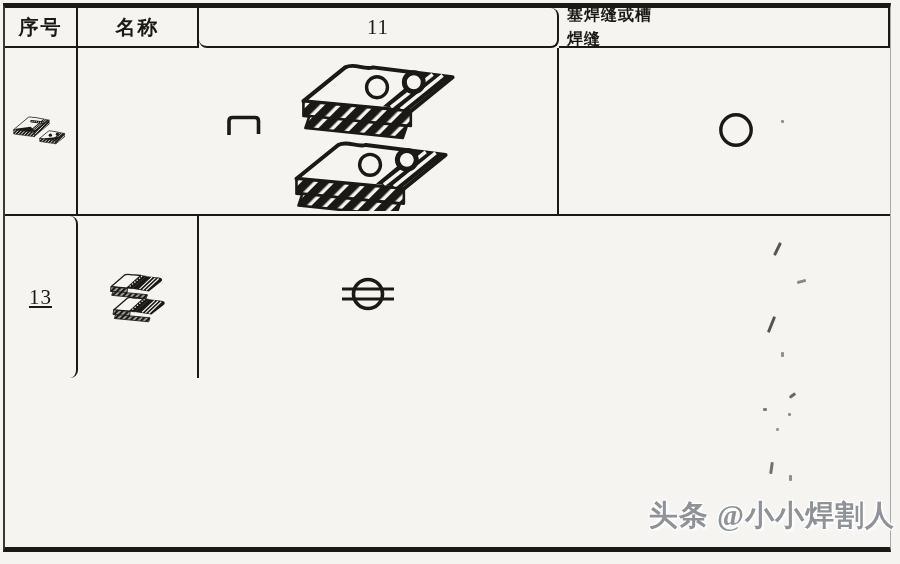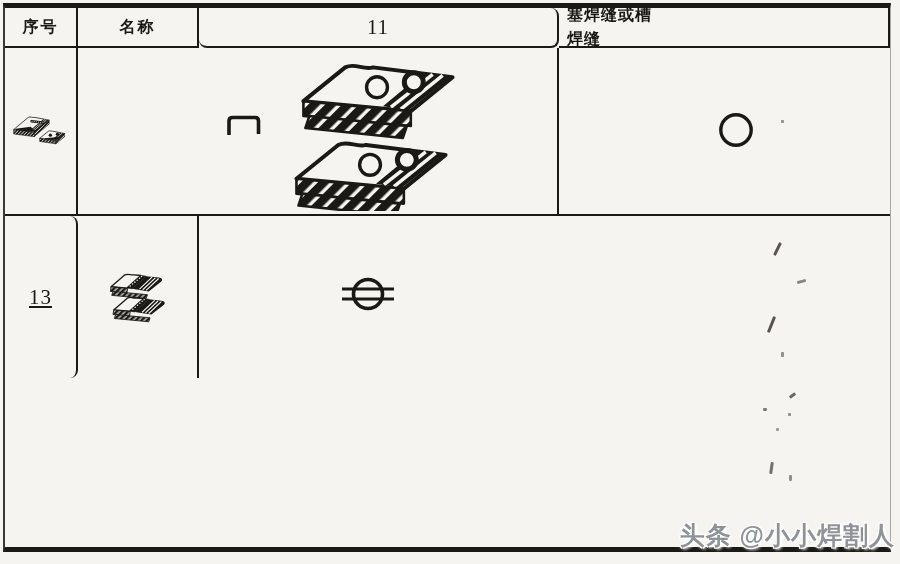--- a/index.html
+++ b/index.html
@@ -27,36 +27,36 @@
   }
   .cell{
     position:relative;box-sizing:border-box;
     border-right:2px solid var(--ink);
     border-bottom:2px solid var(--ink);
     display:flex;align-items:center;justify-content:center;
     color:var(--ink);
   }
   .cell.last-col{border-right:none;}
   .cell.last-row{border-bottom:none;text-decoration:underline;}
-  .hc{font-size:16px;font-weight:700;letter-spacing:2px;}
+  .hc{font-size:20px;font-weight:700;letter-spacing:2px;}
   .num{font-size:21px;font-weight:400;letter-spacing:1px;border-radius:8px;}
   .name{
     justify-content:flex-start;padding-left:8px;
     font-size:16px;font-weight:700;letter-spacing:1px;line-height:1.5;
   }
   .name .wrapbox{display:block;width:88px;word-break:break-all;}
   .diag svg,.symcell svg{display:block;}
   .diag{padding:0;}
   .symcell{justify-content:flex-start;align-items:flex-start;}
   .symabs{position:absolute;}
   .watermark{
-    position:absolute;right:5px;top:519px;z-index:6;
-    font-size:25px;font-weight:700;letter-spacing:1px;
+    position:absolute;right:5px;top:496px;z-index:6;
+    font-size:29px;font-weight:700;letter-spacing:1px;
     color:var(--wm);
-    font-family:Liberation Sans, sans-serif;
+    font-family:Liberation Serif, serif;
     text-shadow:
       -1px -1px 0 #fff, 1px -1px 0 #fff, -1px 1px 0 #fff, 1px 1px 0 #fff,
       0 0 4px #fff, 2px 2px 3px rgba(255,255,255,.9);
   }
   .noise{position:absolute;background:#2e2b28;border-radius:1px;}
 </style>
 </head>
 <body>
 
 <div class="page">

